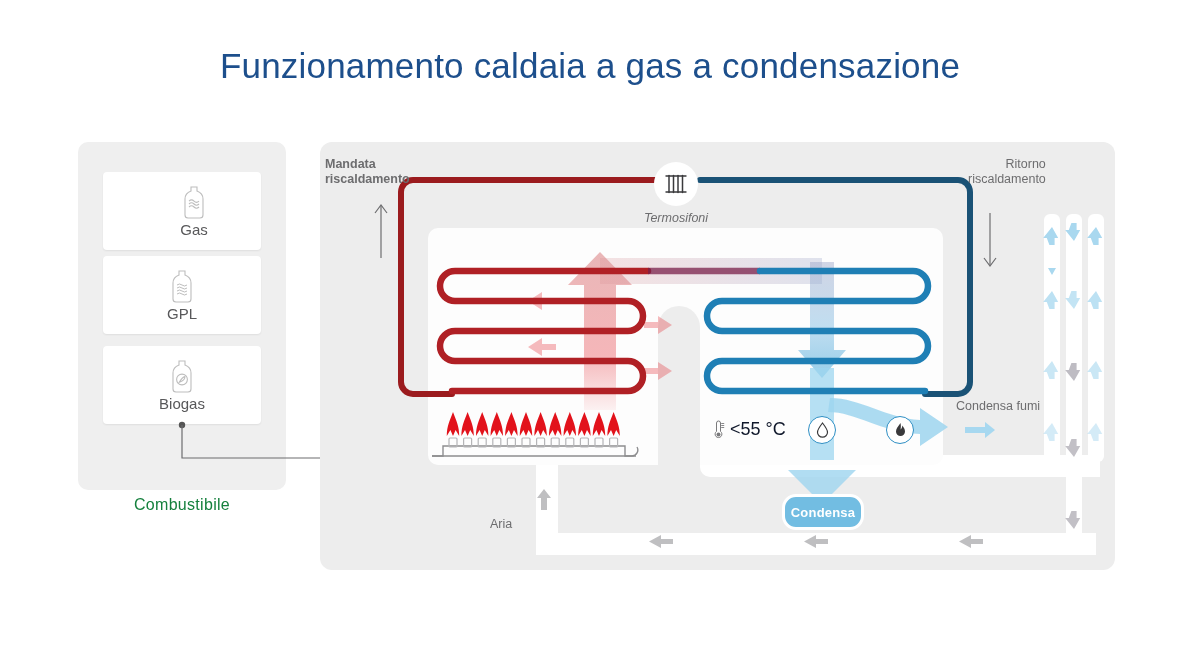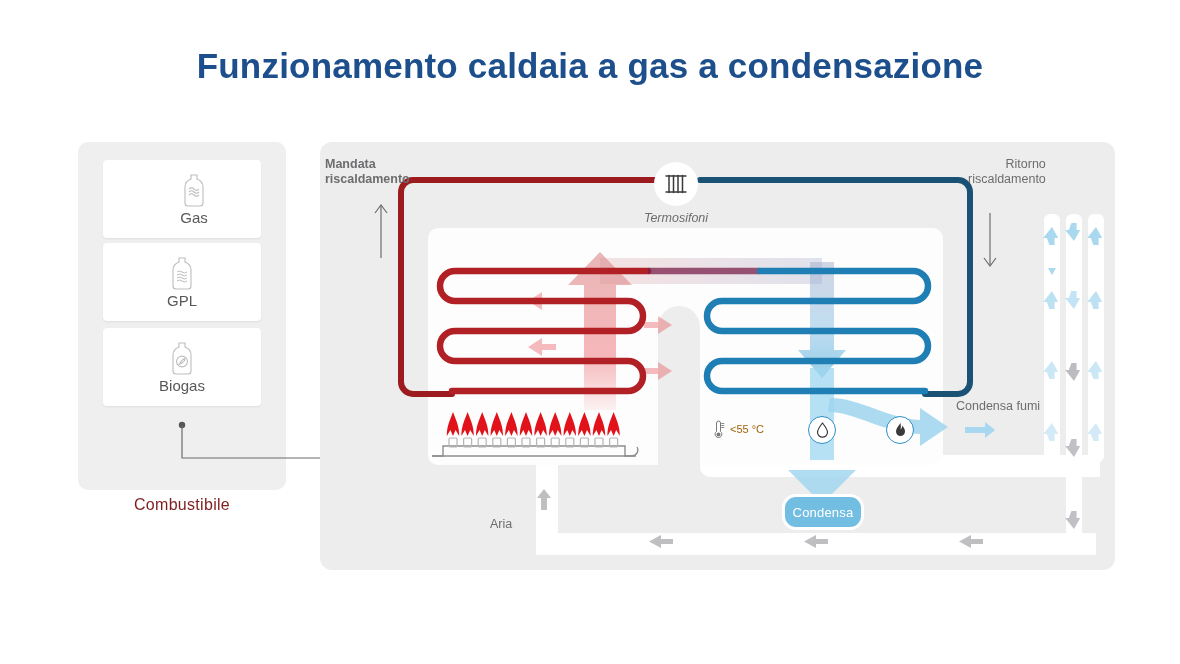--- a/index.html
+++ b/index.html
@@ -8,21 +8,21 @@
     background: #ffffff;
     font-family: "Liberation Sans", sans-serif;
     overflow: hidden;
     position: relative;
   }
   #page-title {
     position: absolute;
     top: 46px; left: 0; width: 1180px;
     text-align: center;
     font-size: 35px;
-    font-weight: 700;
+    font-weight: 400;
     color: #1d4f8c;
     letter-spacing: 0.2px;
   }
 
   
   #fuel-panel {
     position: absolute;
     left: 78px; top: 142px;
     width: 208px; height: 348px;
     background: #efefef;
@@ -33,34 +33,34 @@
     left: 25px; width: 158px; height: 78px;
     background: #ffffff;
     border-radius: 4px;
     box-shadow: 0 1px 2px rgba(0,0,0,0.07);
     display: flex;
     flex-direction: column;
     align-items: center;
     justify-content: center;
     gap: 2px;
   }
-  .fuel-card:nth-of-type(1) { top: 18px; padding-left: 24px; }
-  .fuel-card:nth-of-type(2) { top: 101px; }
-  .fuel-card:nth-of-type(3) { top: 186px; }
+  .fuel-card:nth-of-type(1) { top: 30px; padding-left: 24px; }
+  .fuel-card:nth-of-type(2) { top: 114px; }
+  .fuel-card:nth-of-type(3) { top: 204px; }
   .fuel-label {
     font-size: 15px;
     color: #58585a;
   }
   .bottle-icon { width: 26px; height: 34px; }
   #fuel-caption {
     position: absolute;
     left: 78px; top: 496px; width: 208px;
     text-align: center;
     font-size: 16px;
-    color: #7f1d1d;
+    color: #15803d;
     letter-spacing: 0.3px;
   }
   
   #fuel-connector {
     position: absolute;
     left: 150px; top: 420px;
     width: 290px; height: 48px;
   }
 
   
@@ -133,21 +133,21 @@
     font-size: 12.5px;
     color: #6d6d6f;
     line-height: 15px;
     white-space: pre-line;
   }
   #label-mandata  { left: 325px; top: 157px; font-weight: bold; }
   #label-ritorno  { left: 968px; top: 157px; text-align: right; }
   #label-termo    { left: 626px; top: 211px; width: 100px; text-align:center;font-style:italic; }
   #label-scarico  { left: 956px; top: 399px; }
   #label-aria     { left: 490px; top: 517px; }
-  #label-temp     { left: 730px; top: 422px; font-size: 11px; color:#a16207; }
+  #label-temp     { left: 730px; top: 422px; font-size: 18px; color:#0f172a; }
 
   
   .svg-layer {
     position: absolute;
     left: 0; top: 0;
     width: 1180px; height: 664px;
     pointer-events: none;
   }
 
   
@@ -157,20 +157,21 @@
     width: 82px; height: 36px;
     background: #72bde2;
     border: 3px solid #ffffff;
     border-radius: 14px;
     color: #ffffff;
     font-size: 13px;
     display: flex;
     align-items: center;
     justify-content: center;
     letter-spacing: 0.2px;
+    font-weight: bold;
   }
 
   
   .circle-badge {
     position: absolute;
     width: 28px; height: 28px;
     border-radius: 50%;
     background: #ffffff;
     border: 1.6px solid #2f8fc4;
     display: flex;

